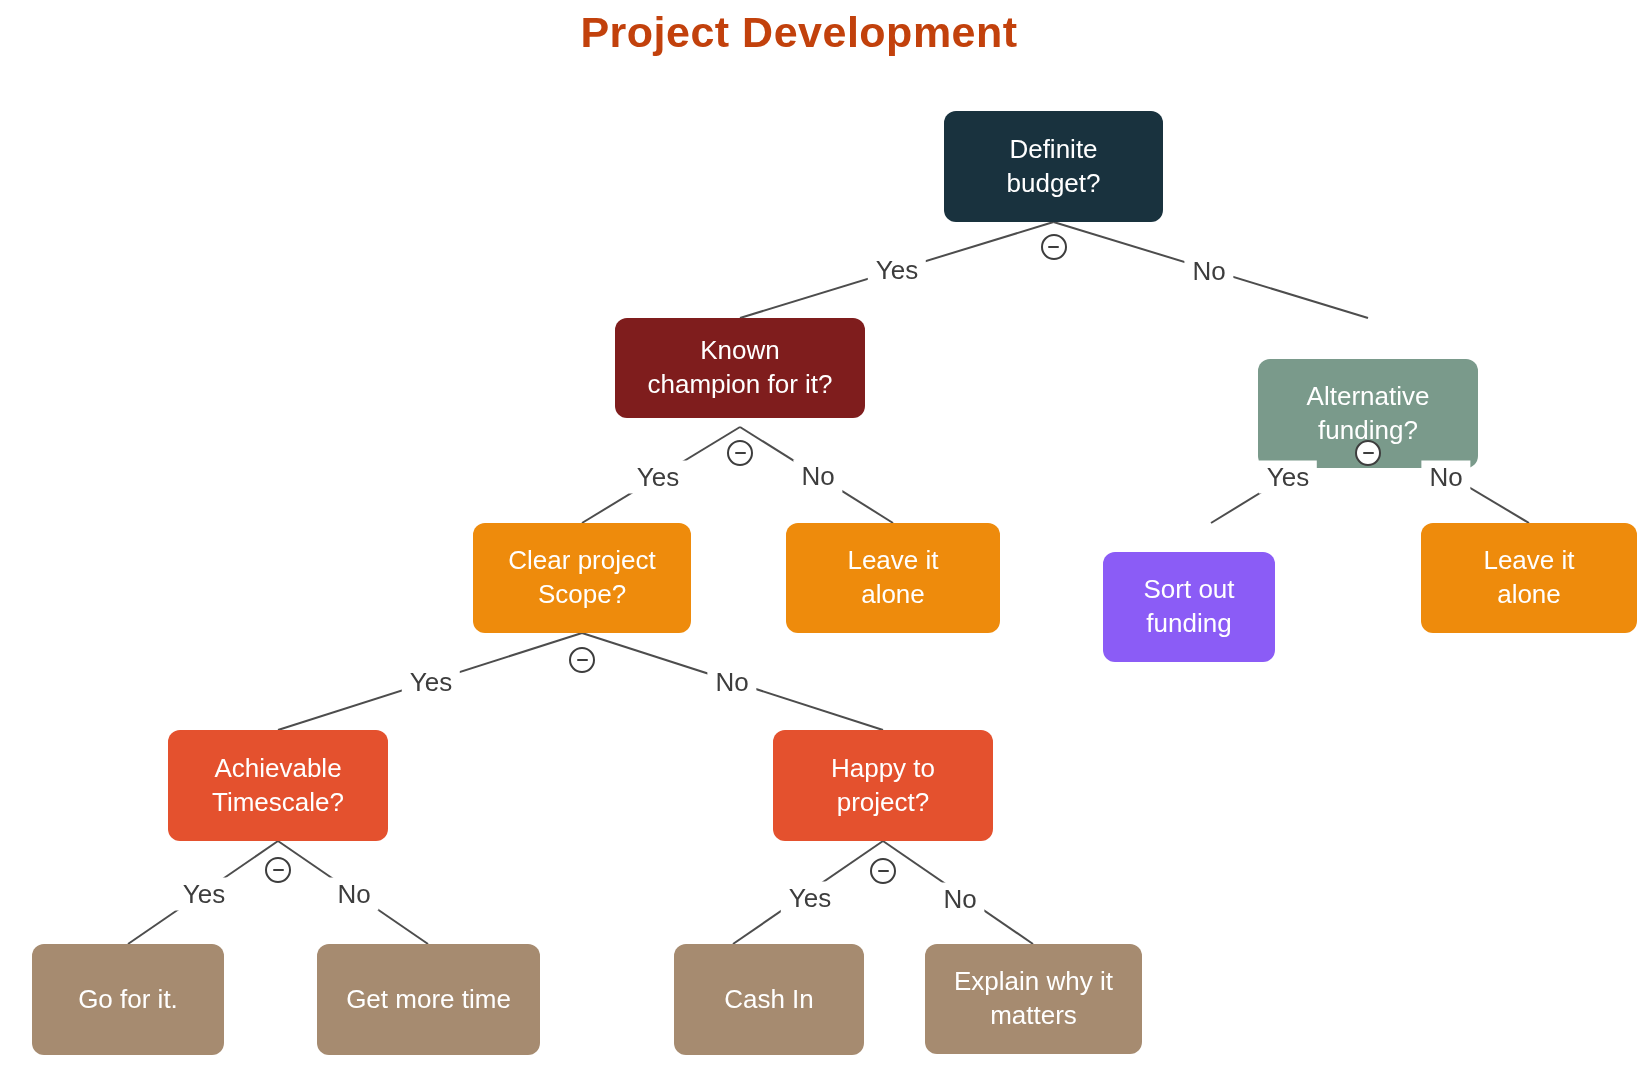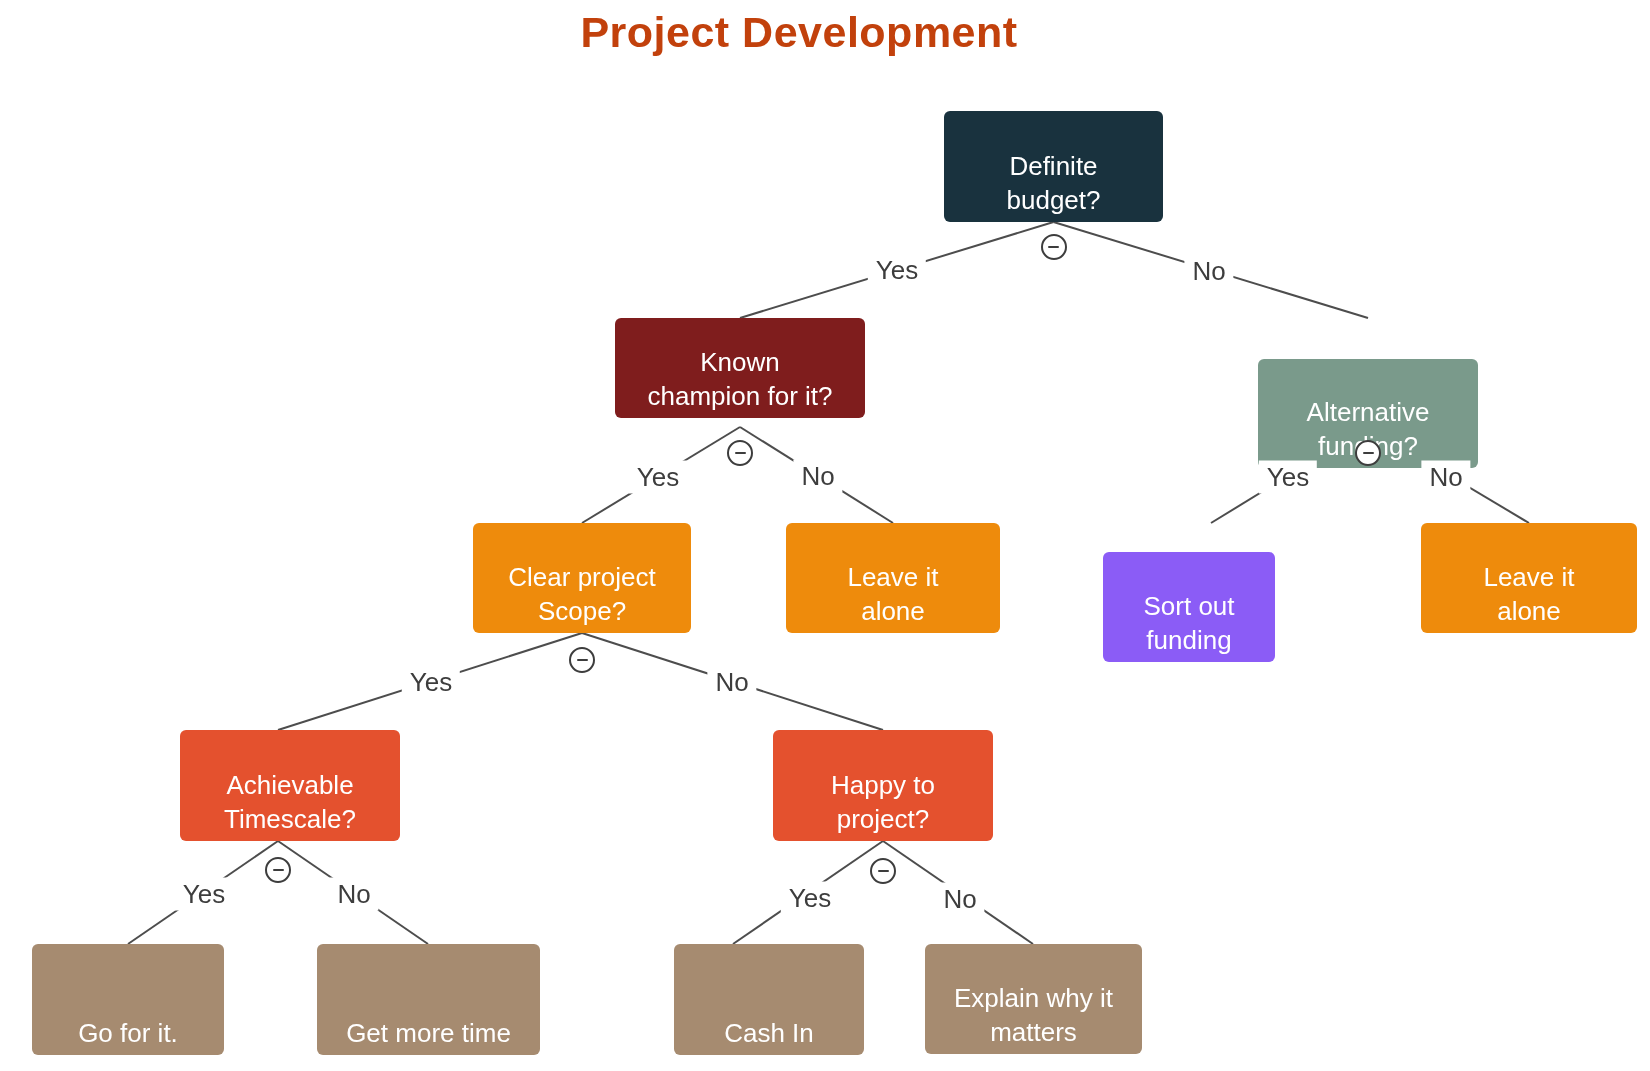--- a/index.html
+++ b/index.html
@@ -5,22 +5,22 @@
   html,body{margin:0;padding:0;background:#ffffff;}
   body{font-family:"Liberation Sans","DejaVu Sans",sans-serif;}
   #stage{position:relative;width:1650px;height:1071px;background:#ffffff;overflow:hidden;}
   .diagram-title{
     position:absolute;top:8px;left:799px;transform:translateX(-50%);
     font-size:43px;font-weight:bold;color:#c2410c;white-space:nowrap;letter-spacing:0.5px;
   }
   #edge-layer{position:absolute;left:0;top:0;width:1650px;height:1071px;}
   #edge-layer line{stroke:#4d4d4d;stroke-width:2;}
   .node{
-    position:absolute;border-radius:6px;
-    display:flex;align-items:flex-end;justify-content:center;
+    position:absolute;border-radius:12px;
+    display:flex;align-items:center;justify-content:center;
     text-align:center;color:#ffffff;font-size:26px;line-height:1.3;
     white-space:pre-line;box-sizing:border-box;padding:4px 10px;cursor:default;
   }
   .edge-label{
     position:absolute;transform:translate(-50%,-50%);
     background:#ffffff;padding:1px 8px;font-size:26px;color:#3d3d3d;white-space:nowrap;
   }
   .toggle{
     position:absolute;width:22px;height:22px;border:2px solid #3d3d3d;border-radius:50%;
     background:#ffffff;transform:translate(-50%,-50%);
@@ -55,21 +55,21 @@
     <div class="node" style="left: 1258px; top: 318px; width: 220px; height: 109px; background: rgb(122, 154, 139); margin-top: 41px;"><span>Alternative
 funding?</span></div>
     <div class="node" style="left: 473px; top: 523px; width: 218px; height: 110px; background: rgb(238, 139, 12);"><span>Clear project
 Scope?</span></div>
     <div class="node" style="left: 786px; top: 523px; width: 214px; height: 110px; background: rgb(238, 139, 12);"><span>Leave it
 alone</span></div>
     <div class="node" style="left: 1103px; top: 552px; width: 172px; height: 110px; background: #8b5cf6;"><span>Sort out
 funding</span></div>
     <div class="node" style="left: 1421px; top: 523px; width: 216px; height: 110px; background: rgb(238, 139, 12);"><span>Leave it
 alone</span></div>
-    <div class="node" style="left: 180px; top: 730px; width: 220px; height: 111px; background: rgb(228, 81, 46);"><span>Achievable
+    <div class="node" style="left: 168px; top: 730px; width: 220px; height: 111px; background: rgb(228, 81, 46);"><span>Achievable
 Timescale?</span></div>
     <div class="node" style="left: 773px; top: 730px; width: 220px; height: 111px; background: rgb(228, 81, 46);"><span>Happy to
 project?</span></div>
     <div class="node" style="left: 32px; top: 944px; width: 192px; height: 111px; background: rgb(166, 139, 112);"><span>Go for it.</span></div>
     <div class="node" style="left: 317px; top: 944px; width: 223px; height: 111px; background: rgb(166, 139, 112);"><span>Get more time</span></div>
     <div class="node" style="left: 674px; top: 944px; width: 190px; height: 111px; background: rgb(166, 139, 112);"><span>Cash In</span></div>
     <div class="node" style="left: 925px; top: 944px; width: 217px; height: 110px; background: rgb(166, 139, 112);"><span>Explain why it
 matters</span></div>
     <span class="edge-label" style="left: 897px; top: 270px; color: rgb(61, 61, 61);">Yes</span>
     <span class="edge-label" style="left: 1209px; top: 271px; color: rgb(61, 61, 61);">No</span>

